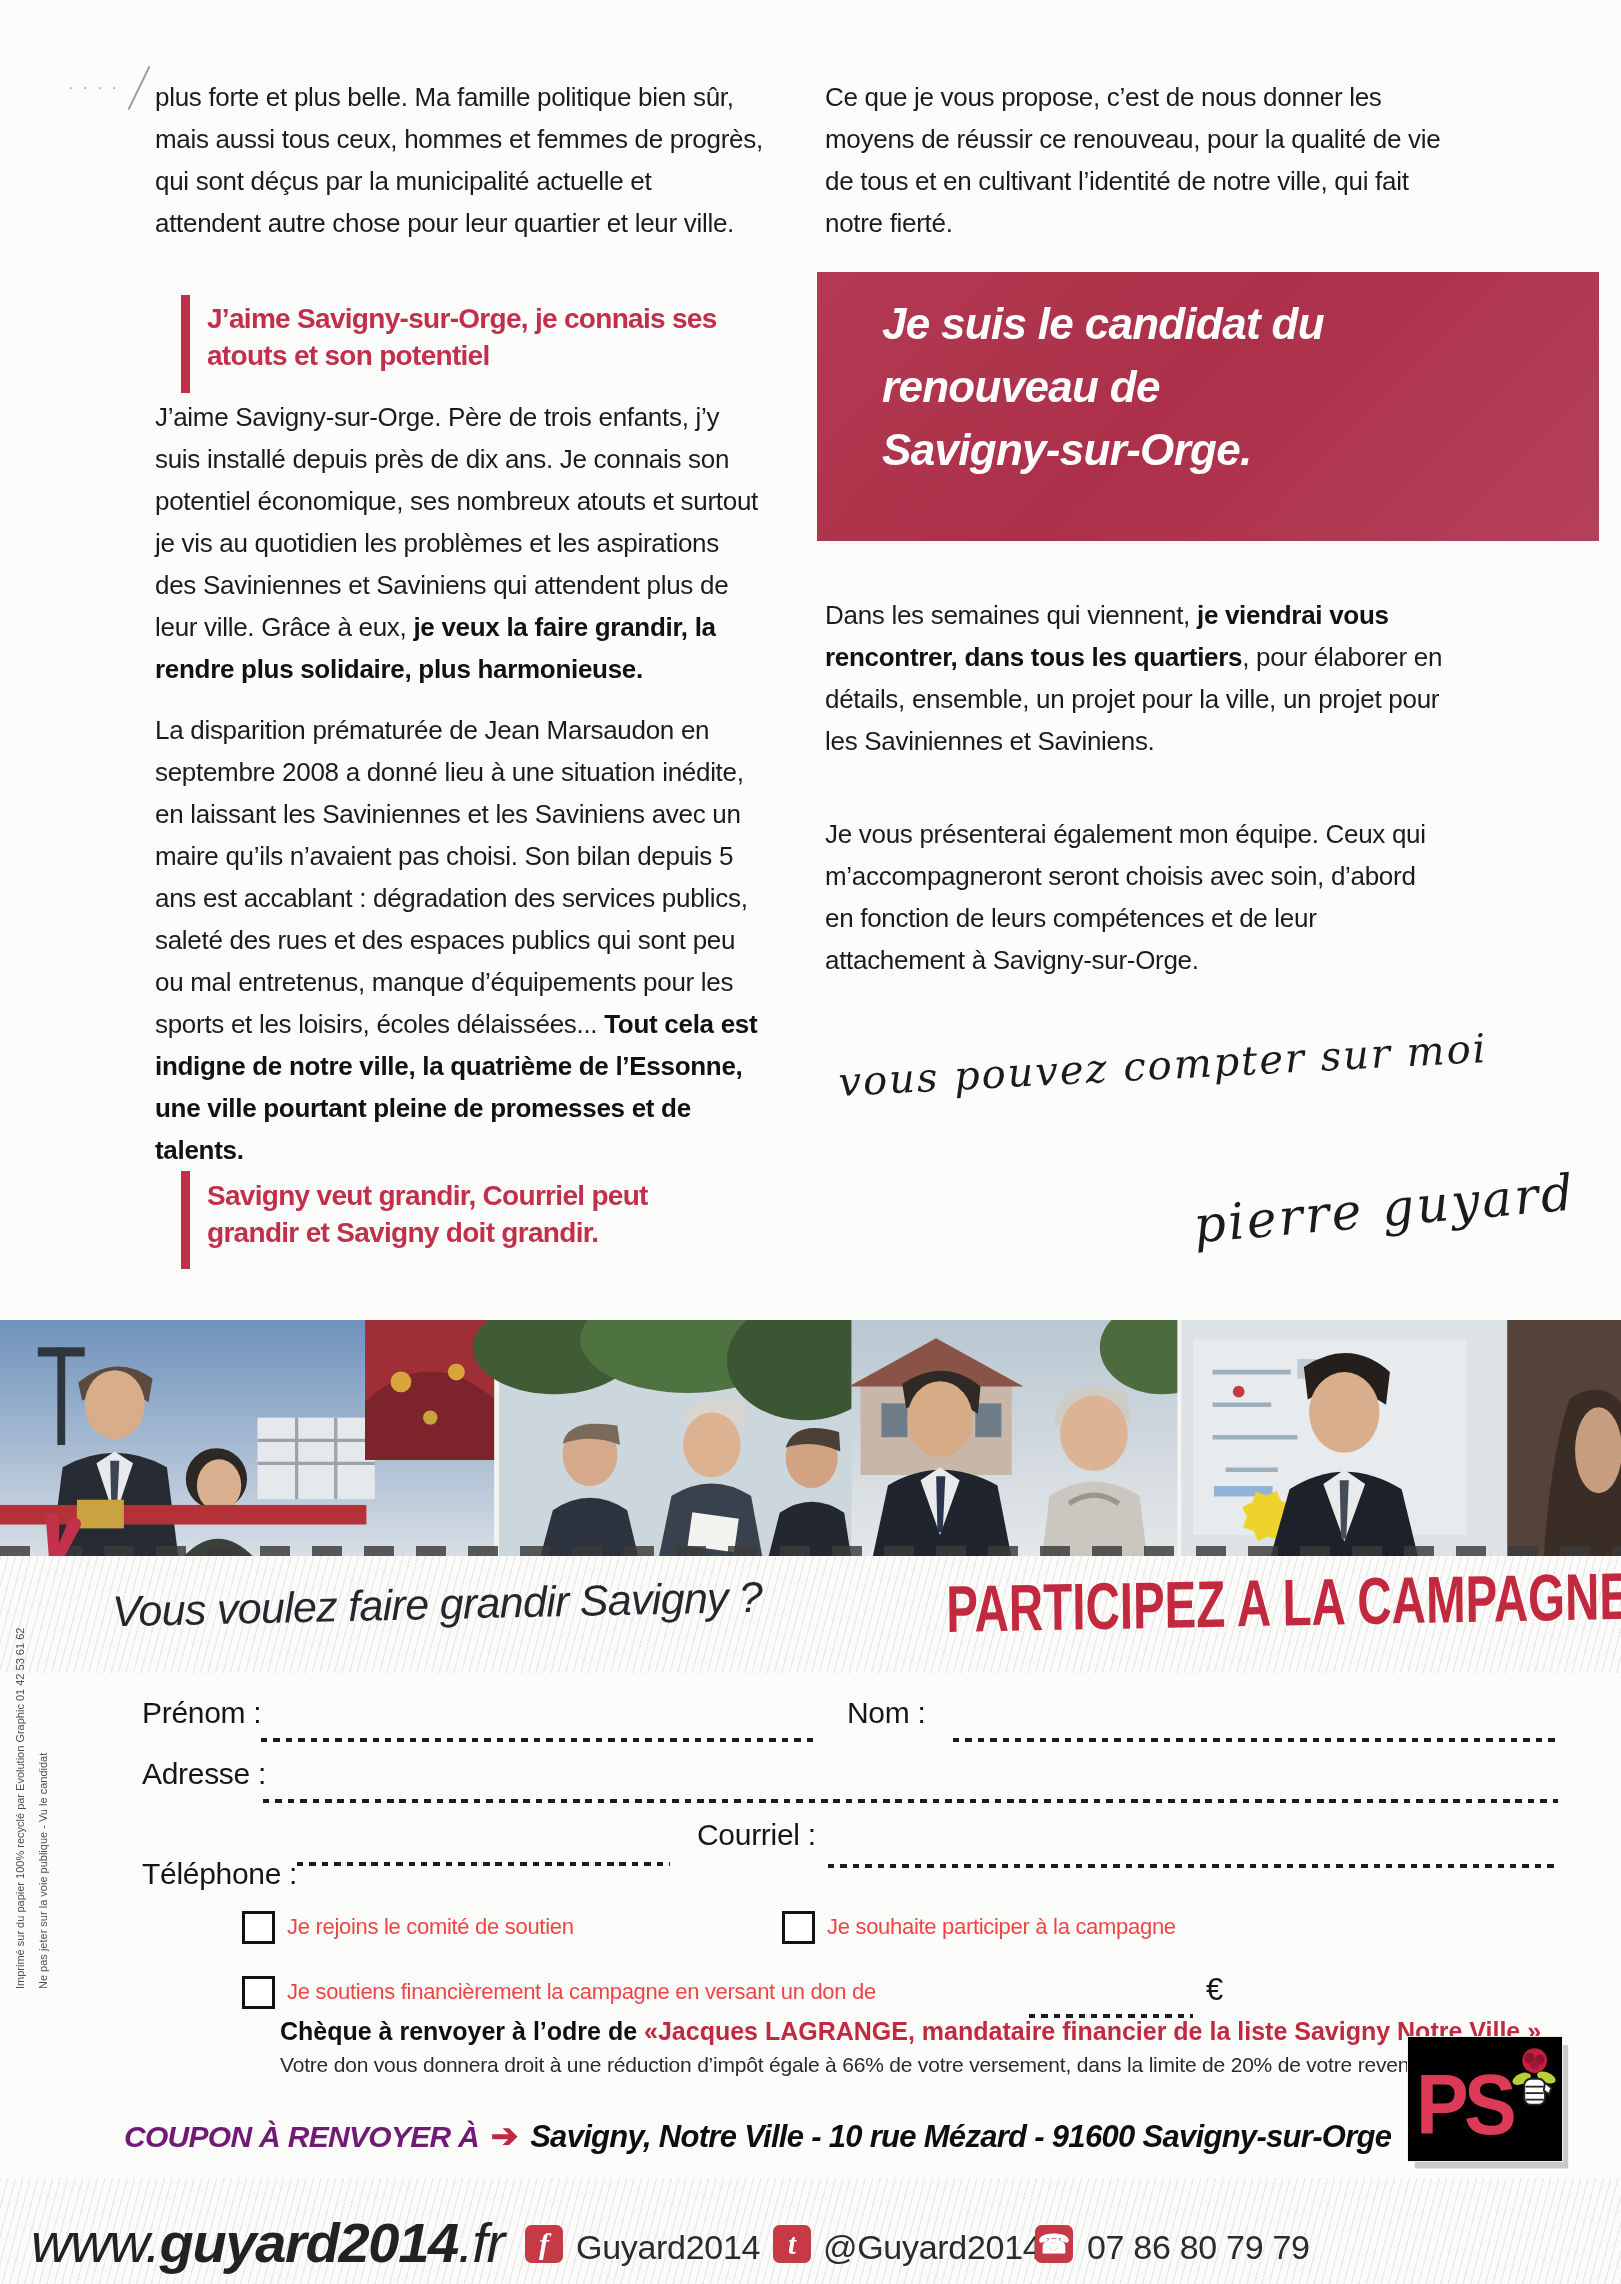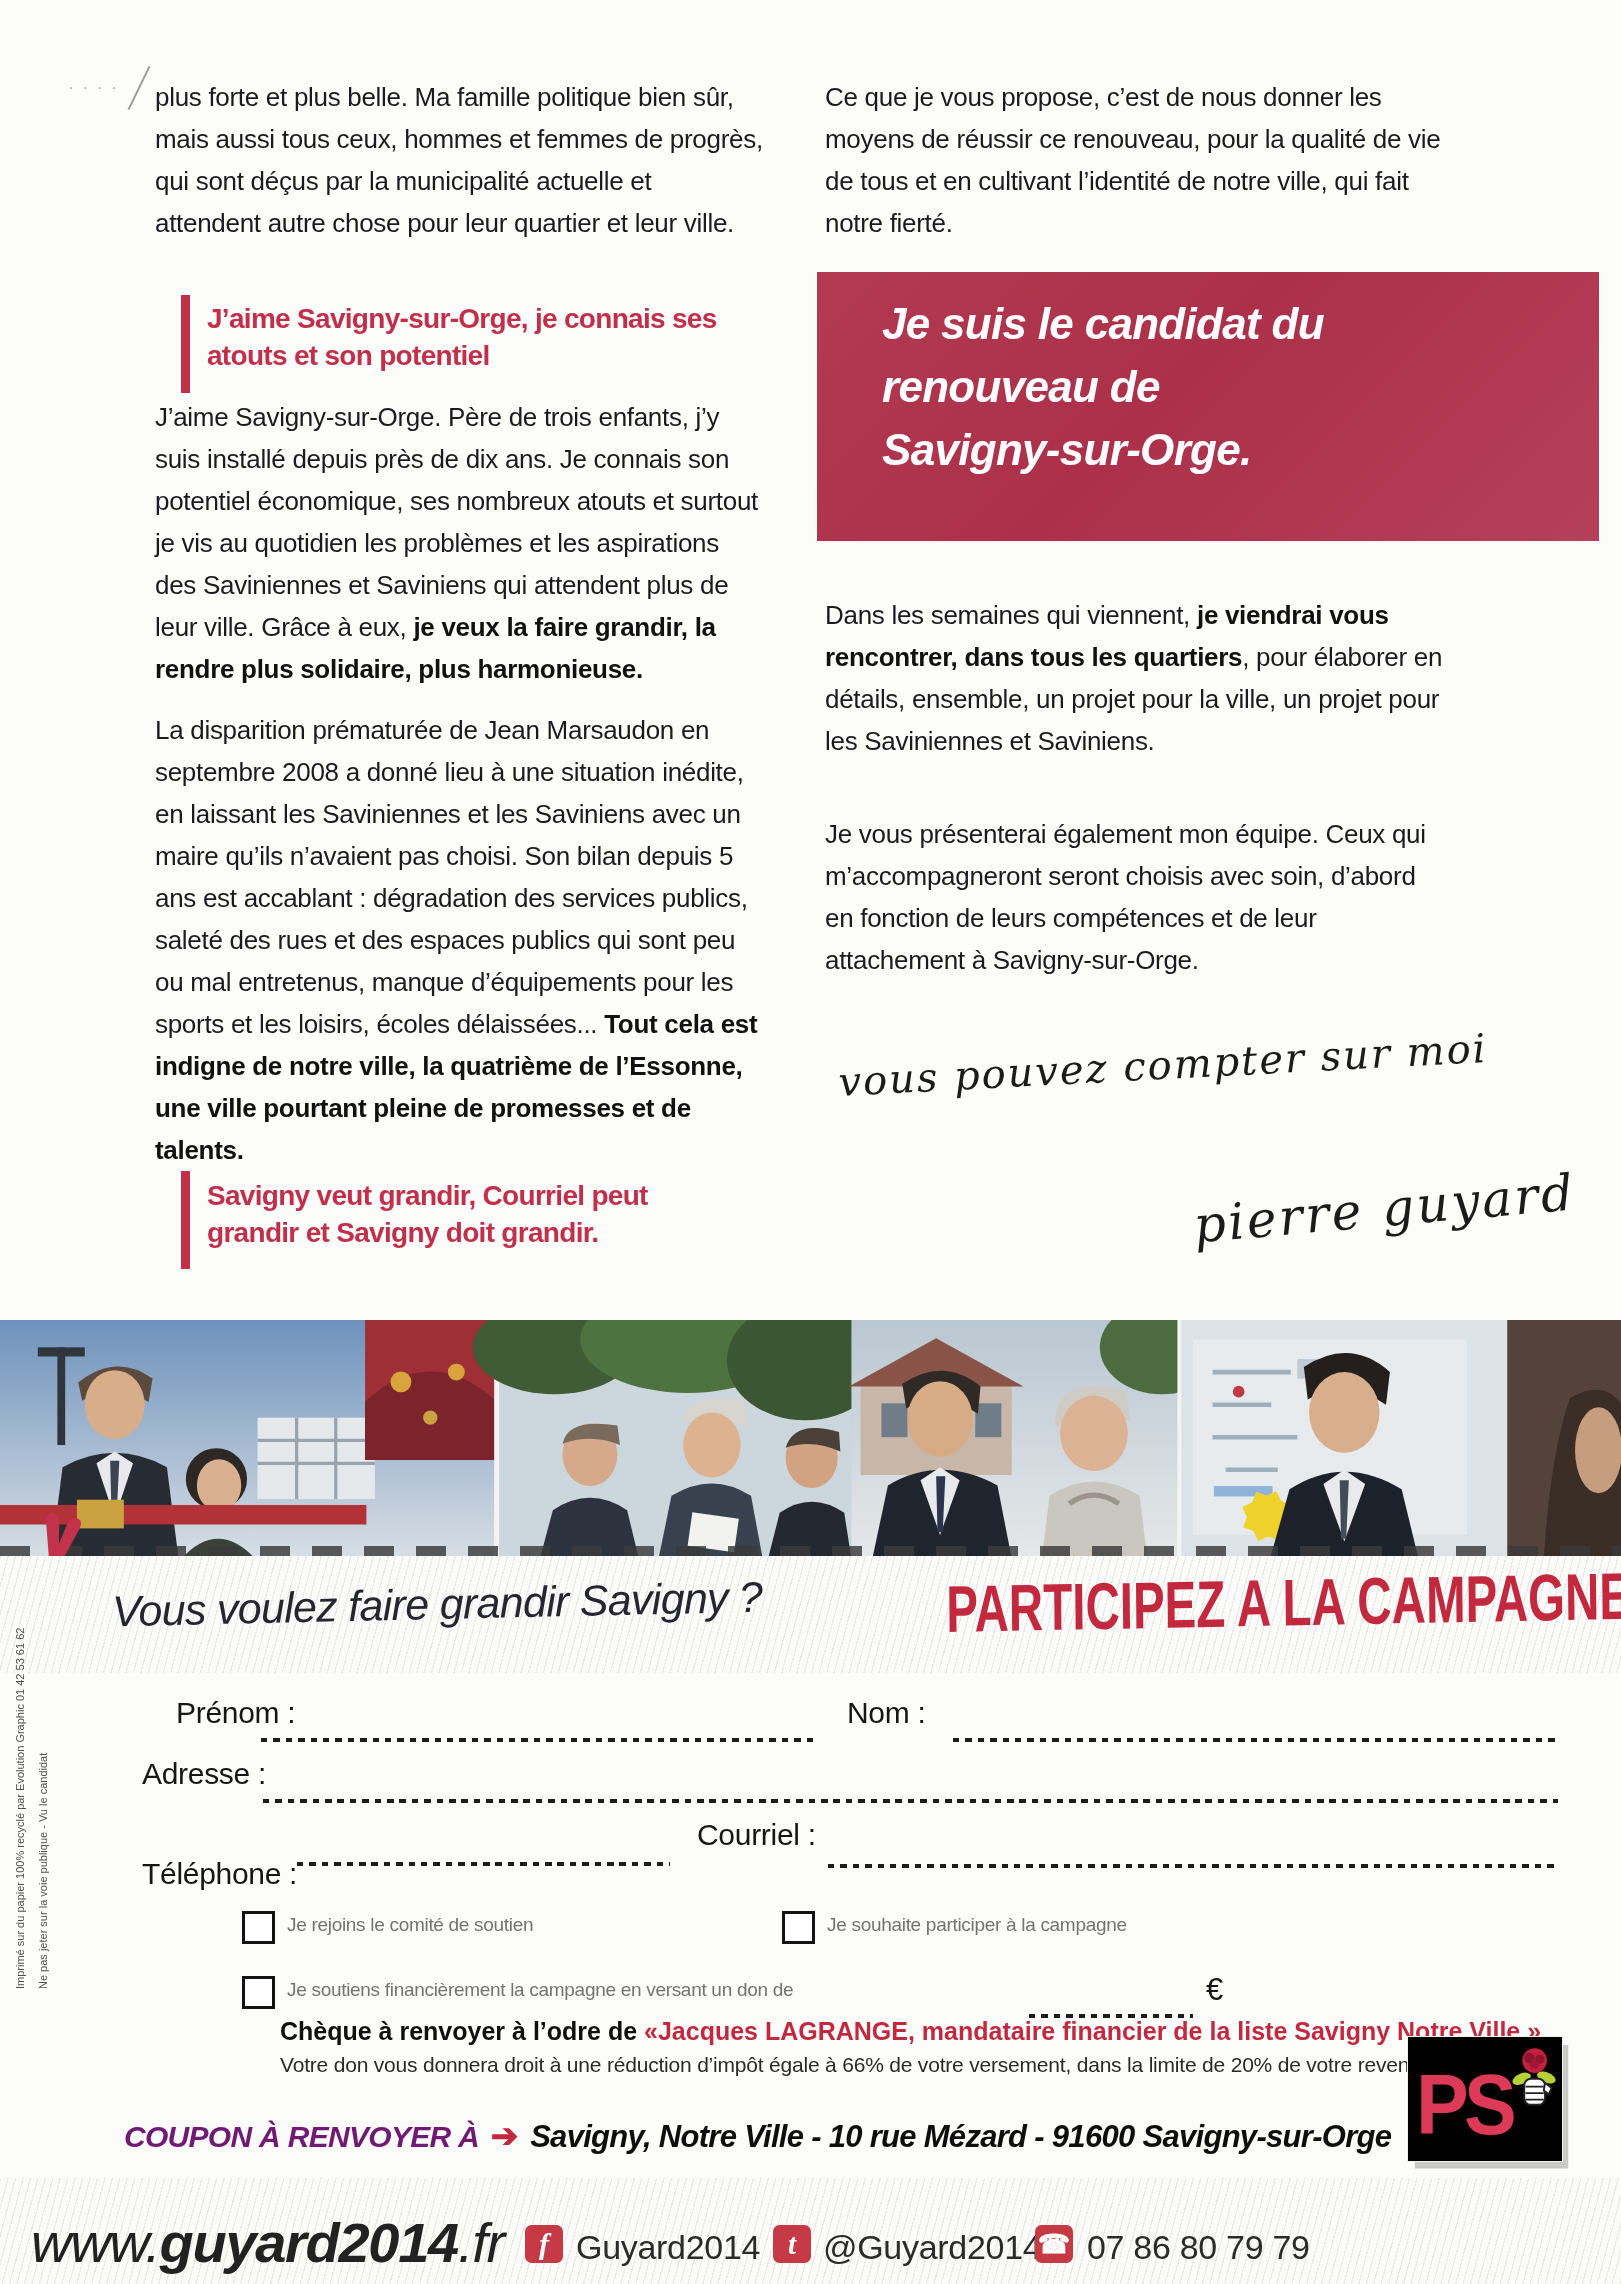--- a/index.html
+++ b/index.html
@@ -15,21 +15,21 @@
                white-space:nowrap;letter-spacing:-0.7px;}
   .hand{font-family:"DejaVu Serif",serif;font-style:italic;color:#1b1b1b;}
   .hatch{background:repeating-linear-gradient(105deg,rgba(110,110,118,0.12) 0 1.3px,rgba(255,255,255,0) 1.3px 7.2px),#fbfbf9;}
   .cutline{height:9.8px;background:repeating-linear-gradient(90deg,#3a3a3a 0 30px,transparent 30px 52px);opacity:.82;}
   .question{font-size:43px;font-style:italic;color:#26262e;letter-spacing:-0.7px;transform:rotate(-1.3deg);white-space:nowrap;}
   .cta{font-size:66px;font-weight:bold;color:#c2293f;transform:scaleX(.72) rotate(-0.8deg);transform-origin:0 0;
        white-space:nowrap;letter-spacing:0px;}
   .flabel{font-size:30px;color:#161616;letter-spacing:-0.3px;}
   .dotline{height:3.9px;background:repeating-linear-gradient(90deg,#1c1c1c 0 6.5px,transparent 6.5px 12.4px);}
   .cb{width:27px;height:27px;border:3.9px solid #121212;background:#fff;display:inline-block;}
-  .cblabel{font-size:19px;color:#737373;letter-spacing:-0.3px;white-space:nowrap;}
+  .cblabel{font-size:22px;color:#ef4444;letter-spacing:-0.3px;white-space:nowrap;}
   .cheque{font-size:25px;font-weight:bold;white-space:nowrap;color:#0f0f0f;}
   .cheque .red{color:#c2293f;}
   .chequenote{font-size:21px;color:#2a2a2a;white-space:nowrap;letter-spacing:-0.2px;}
   .sendline{white-space:nowrap;}
   .sendlabel{font-size:30px;font-weight:bold;font-style:italic;color:#701a75;letter-spacing:-0.7px;text-align:center;}
   .sendarrow{font-size:33px;font-weight:bold;color:#c2293f;margin:0 11.7px;}
   .sendaddr{font-size:31px;font-weight:bold;font-style:italic;color:#0e0e0e;letter-spacing:-0.7px;}
   .pscard{background:#000000;box-shadow:6.5px 7.8px 0 -1.3px #c9c9c7;border:0.7px solid #f0f0ee;}
   .pstext{font-size:86px;font-weight:bold;color:#dd3a58;letter-spacing:-5.2px;transform:scaleX(.92);transform-origin:0 50%;}
   .url{font-style:italic;font-size:56px;color:#222;white-space:nowrap;letter-spacing:-1.3px;}
@@ -180,21 +180,21 @@
     <path d="M66 104 L92 16 Q96 2 85 0 Q76 -1 72 13 L58 86 Z" fill="#c2334b"></path>
     <circle cx="42" cy="140" r="24" fill="none" stroke="#c2334b" stroke-width="14"></circle>
     <circle cx="90" cy="140" r="24" fill="none" stroke="#c2334b" stroke-width="14"></circle>
     <circle cx="66" cy="102" r="9" fill="#c2334b"></circle>
   </svg>
 
   <div class="abs hatch" style="left:0;top:1556px;width:1622px;height:117px;"></div>
   <div class="abs question" style="left:112px;top:1580px;">Vous voulez faire grandir Savigny ?</div>
   <div class="abs cta" style="left:946px;top:1571px;">PARTICIPEZ A LA CAMPAGNE !</div>
 
-  <div class="abs flabel" style="left:142px;top:1696px;margin-left:34px;">Prénom :</div>
+  <div class="abs flabel" style="left:142px;top:1696px;">Prénom :</div>
   <div class="abs dotline" style="left:261px;top:1738px;width:555px;"></div>
   <div class="abs flabel" style="left:847px;top:1696px;">Nom :</div>
   <div class="abs dotline" style="left:953px;top:1738px;width:605px;"></div>
 
   <div class="abs flabel" style="left:142px;top:1757px;">Adresse :</div>
   <div class="abs dotline" style="left:263px;top:1799px;width:1295px;"></div>
 
   <div class="abs flabel" style="left:142px;top:1818px;margin-top:39px;">Téléphone :</div>
   <div class="abs dotline" style="left:297px;top:1862px;width:373px;"></div>
   <div class="abs flabel" style="left:697px;top:1818px;">Courriel :</div>

